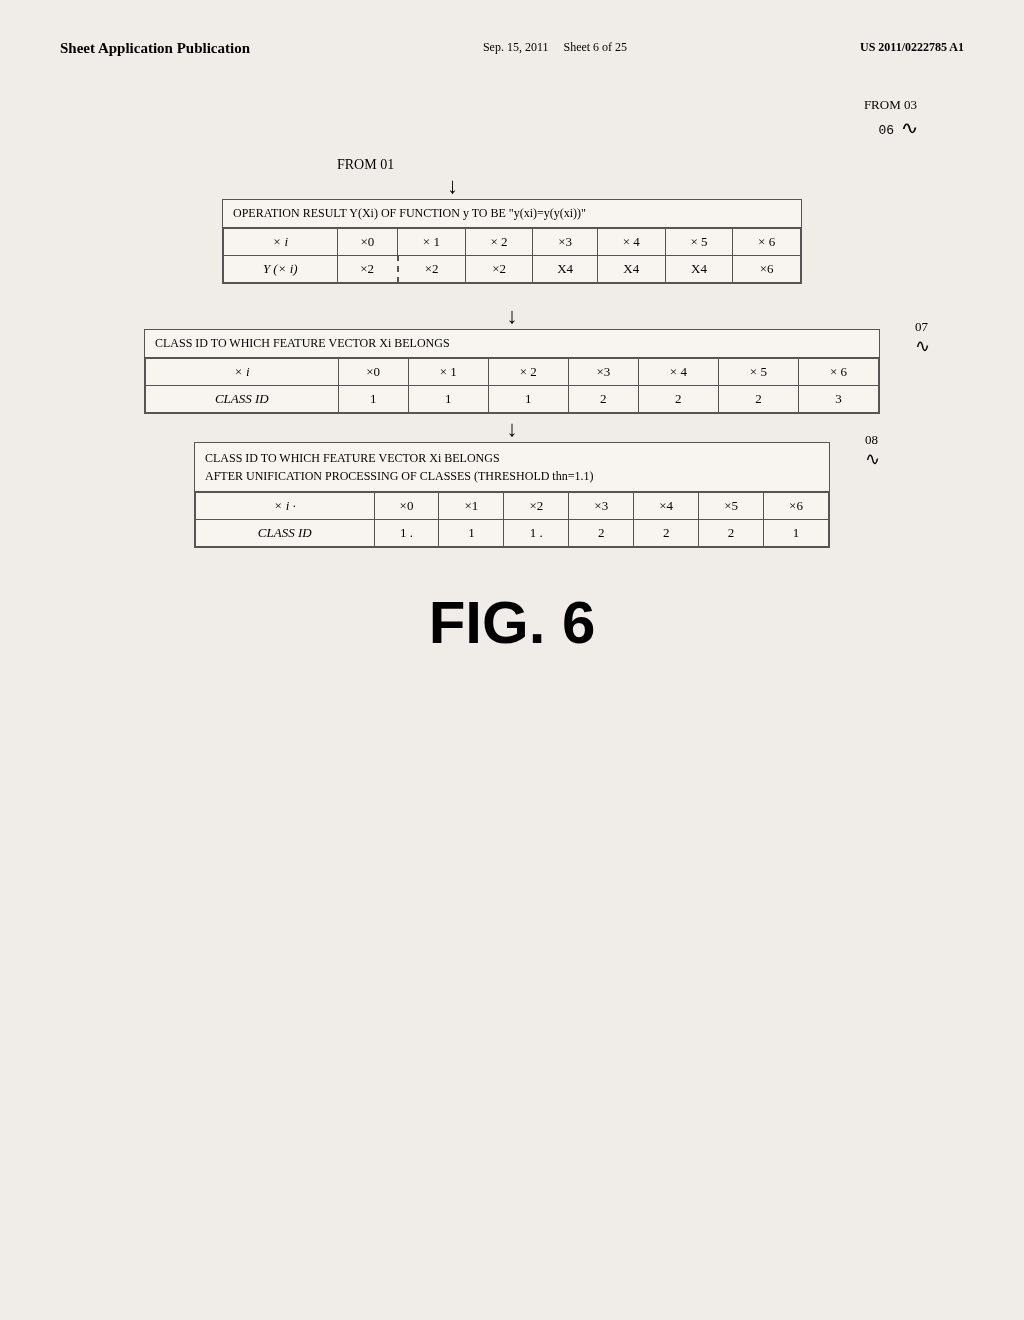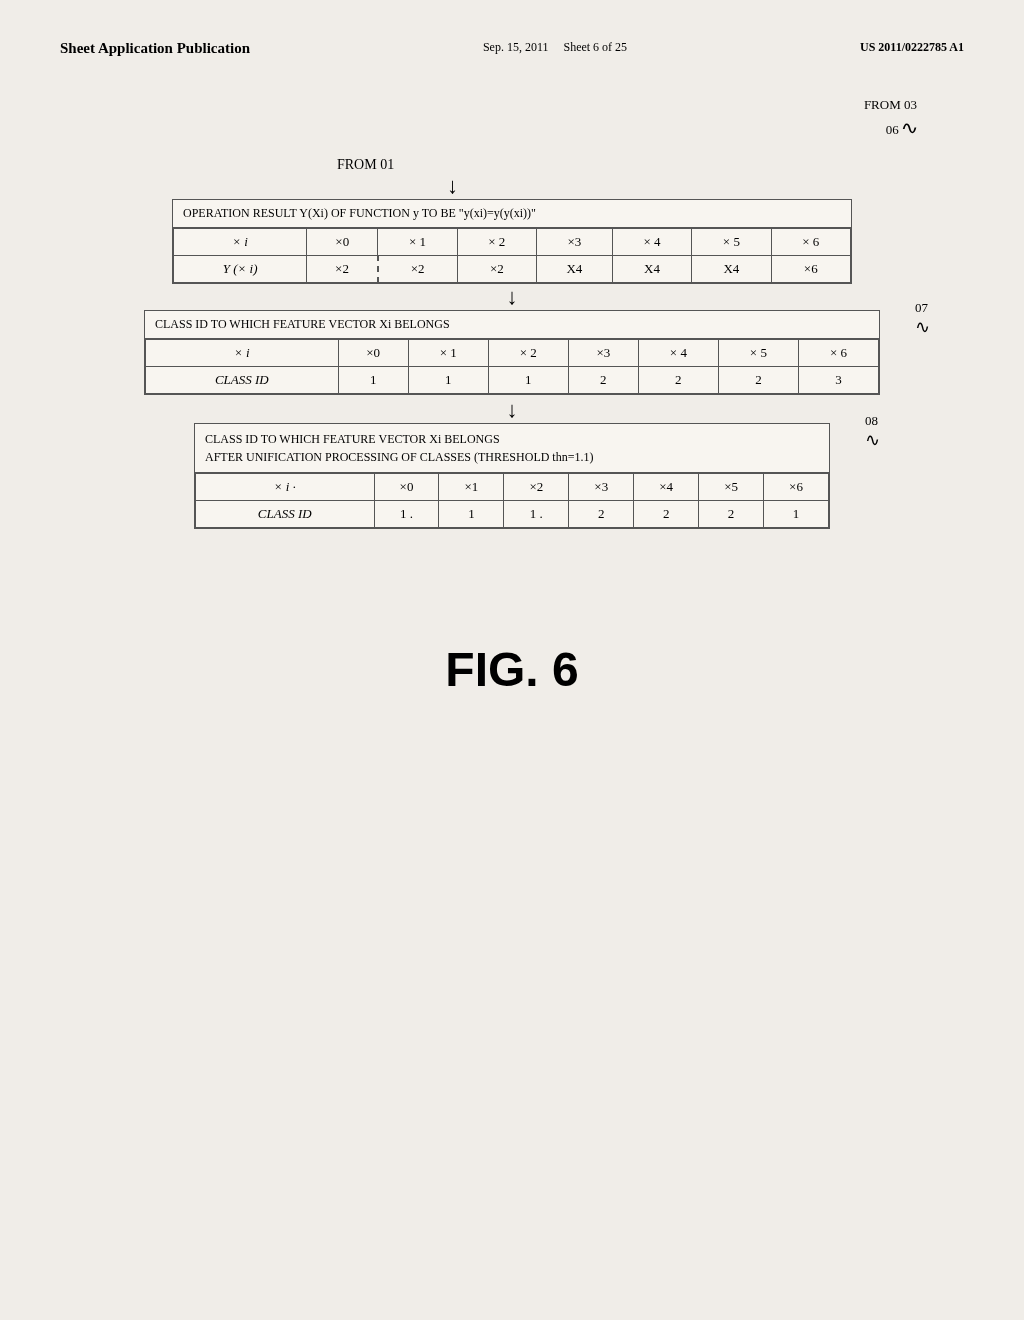--- a/index.html
+++ b/index.html
@@ -57,31 +57,31 @@
     </div>
     <div class="header-right">US 2011/0222785 A1</div>
   </div>
 
   <div style="position:relative; margin-top: 100px; display:flex; flex-direction:column; align-items:center;">
 
     <div style="position:relative; width:750px; display:flex; flex-direction:column; align-items:center;">
 
       <div style="position:absolute; right:-30px; top:-60px; display:flex; flex-direction:column; align-items:flex-end;">
         <div style="font-size:13px; text-align:center;">FROM 03</div>
-        <div style="font-size:13px; text-align:right; margin-top:4px;">
+        <div style="font-size:13px; text-align:right; margin-top:4px;font-family:Liberation Mono, monospace;">
           <span>06</span>
           <span style="font-size:18px; display:inline-block; transform:scaleX(1.2);">∿</span>
         </div>
       </div>
 
       <div style="align-self:flex-start; margin-left:200px; font-size:14px; margin-bottom:2px;">FROM 01</div>
 
       <div style="font-size:22px; line-height:1; margin-bottom:2px; margin-left:70px; align-self:flex-start; margin-left:310px;">↓</div>
 
-      <div style="border:1.5px solid #555; width:680px; background:#f8f5f0; margin-bottom:2px;">
+      <div style="border:1.5px solid #555; width:580px; background:#f8f5f0; margin-bottom:21px;">
         <div style="padding:6px 10px; font-size:12px; border-bottom:1px solid #555;">OPERATION RESULT Y(Xi) OF FUNCTION y TO BE "y(xi)=y(y(xi))"</div>
         <table style="width:100%; border-collapse:collapse;">
           <tbody>
               <tr>
             <td style="border:1px solid #555; text-align:center; padding:5px 4px; font-size:13px; font-style:italic;">× i</td>
             <td style="border:1px solid #555; text-align:center; padding:5px 4px; font-size:13px;">×0</td>
             <td style="border:1px solid #555; text-align:center; padding:5px 4px; font-size:13px;">× 1</td>
             <td style="border:1px solid #555; text-align:center; padding:5px 4px; font-size:13px;">× 2</td>
             <td style="border:1px solid #555; text-align:center; padding:5px 4px; font-size:13px;">×3</td>
             <td style="border:1px solid #555; text-align:center; padding:5px 4px; font-size:13px;">× 4</td>
@@ -176,17 +176,17 @@
               <td style="border:1px solid #555; text-align:center; padding:5px 4px; font-size:13px;">2</td>
               <td style="border:1px solid #555; text-align:center; padding:5px 4px; font-size:13px;">1</td>
             </tr>
           </tbody>
             </table>
         </div>
       </div>
 
     </div>
 
-    <div style="font-size:48px; font-weight:bold; text-align:right; margin-top:109px; font-family: Arial, sans-serif;">FIG. 6</div>
+    <div style="font-size:60px; font-weight:bold; text-align:right; margin-top:36px; font-family: Arial, sans-serif;">FIG. 6</div>
 
   </div>
 
 </div>
 
 </body></html>

